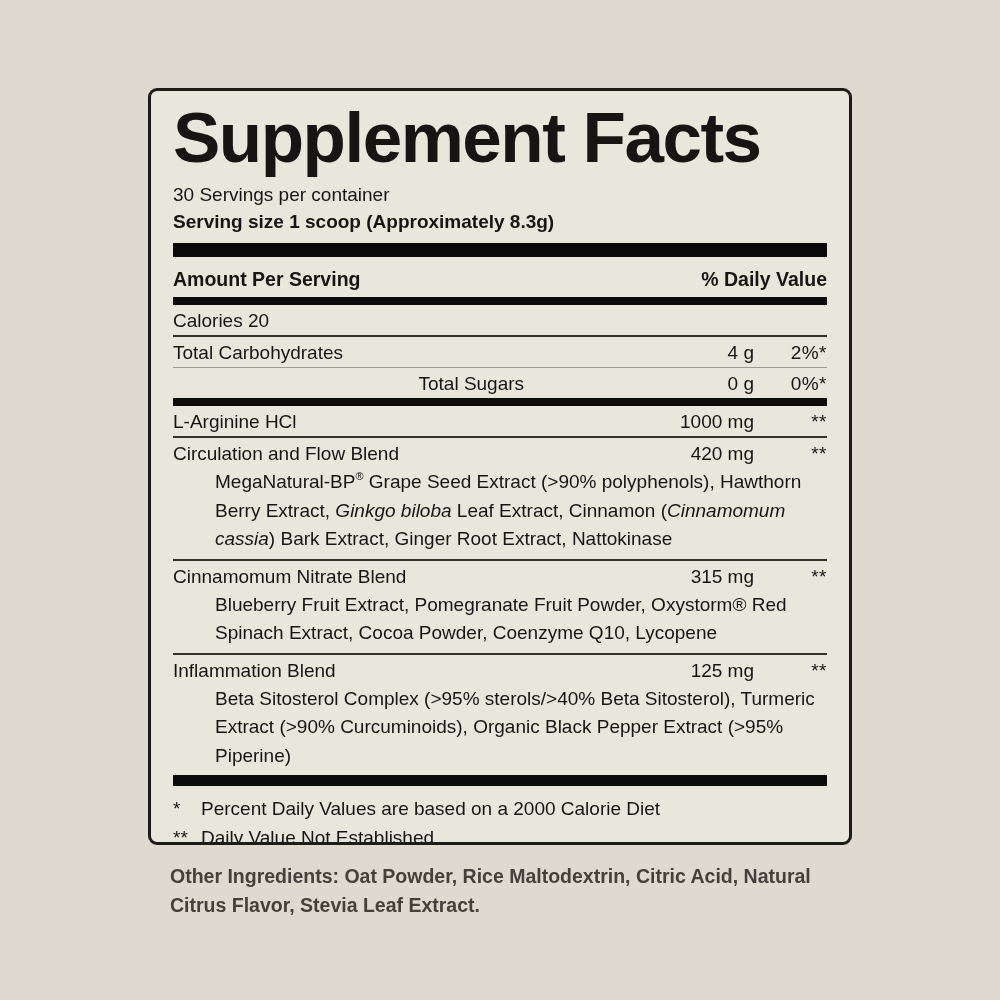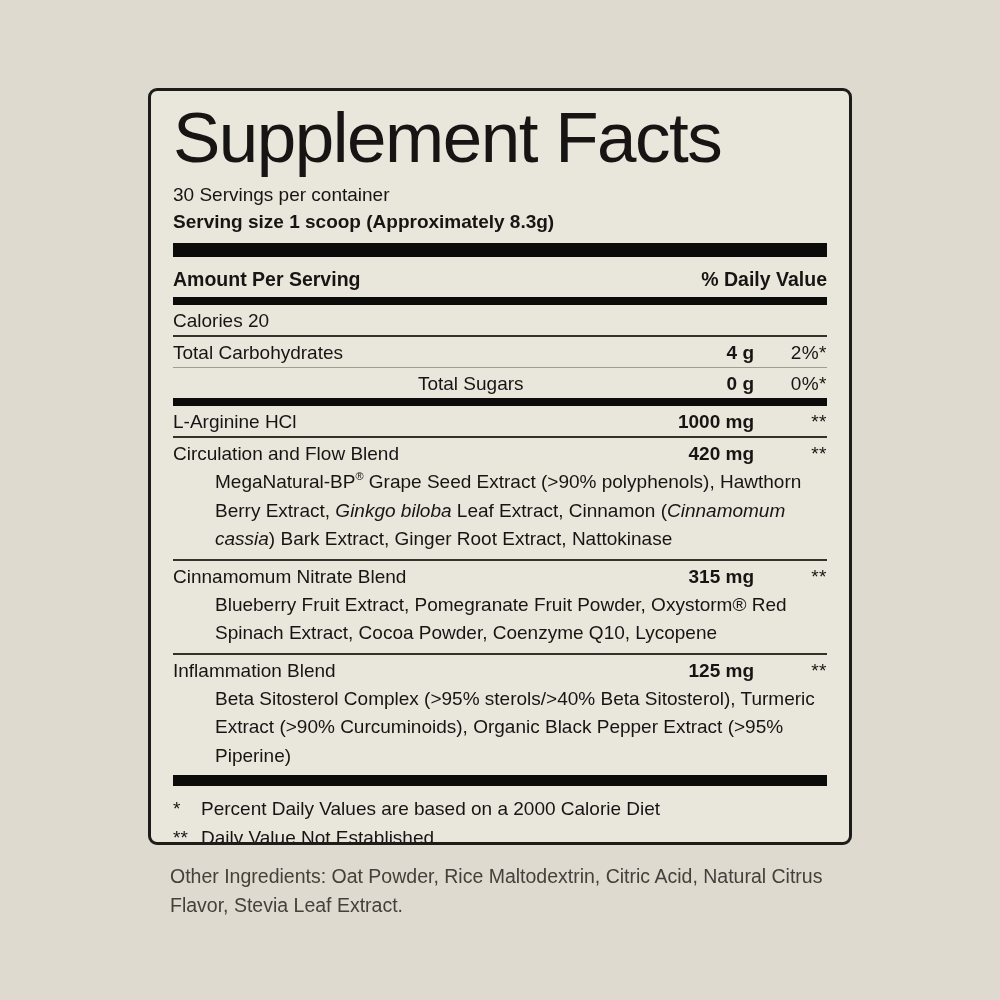--- a/index.html
+++ b/index.html
@@ -23,48 +23,48 @@
   .label-box{
     position:absolute;left:148px;top:88px;width:704px;height:757px;
     box-sizing:border-box;
     background:var(--label-bg);
     border:3px solid var(--border);
     border-radius:9px;
     padding:0 22px;
     overflow:hidden;
   }
   .sf-title{
-    font-size:71px;font-weight:normal;letter-spacing:-1.5px;line-height:1;
+    font-size:71px;font-weight:bold;letter-spacing:-1.5px;line-height:1;
     margin:11px 0 0 0;white-space:nowrap;
   }
   .servings{font-size:19px;line-height:26px;margin-top:9px;}
   .serving-size{font-size:19px;font-weight:bold;line-height:28px;margin-bottom:7px;}
   .bar{width:100%;background:var(--bar);}
   .bar-14{height:14px;}
   .bar-11{height:11px;}
   .bar-8{height:8px;}
   .dark-line{height:2px;background:var(--dark-rule);}
   .light-line{height:1px;background:var(--light-rule);}
   .header-row{
     display:flex;justify-content:space-between;align-items:baseline;
     font-weight:bold;font-size:19.5px;padding:11px 0 6px;
   }
   .r-main{display:flex;align-items:baseline;font-size:19px;line-height:21px;padding:5px 0 4px;}
   .r-name{flex:1;}
   .r-name.indent{padding-left:42px;text-align:center;}
-  .r-amount{text-align:left;white-space:nowrap;font-weight:bold;}
+  .r-amount{text-align:left;white-space:nowrap;}
   .r-dv{width:73px;text-align:right;white-space:nowrap;letter-spacing:0.5px;}
   .r-sub{font-size:19px;line-height:28.5px;padding:0 0 5px 42px;}
   .r-sub sup{font-size:11px;position:relative;top:-1px;line-height:0;}
   .footnotes{margin-top:8px;font-size:19px;}
   .fn-row{display:flex;line-height:29px;}
   .fn-marker{width:28px;flex:none;}
   .other-ingredients{
     position:absolute;left:170px;top:862px;width:668px;
-    font-size:19.5px;line-height:29px;color:var(--other-text);
+    font-size:19.5px;line-height:29px;color:var(--other-text);font-weight:bold;
   }
 </style>
 </head>
 <body>
 
 <div class="label-box">
   <div class="sf-title">Supplement Facts</div>
   <div class="servings">30 Servings per container</div>
   <div class="serving-size">Serving size 1 scoop (Approximately 8.3g)</div>
   <div class="bar bar-14"></div>

